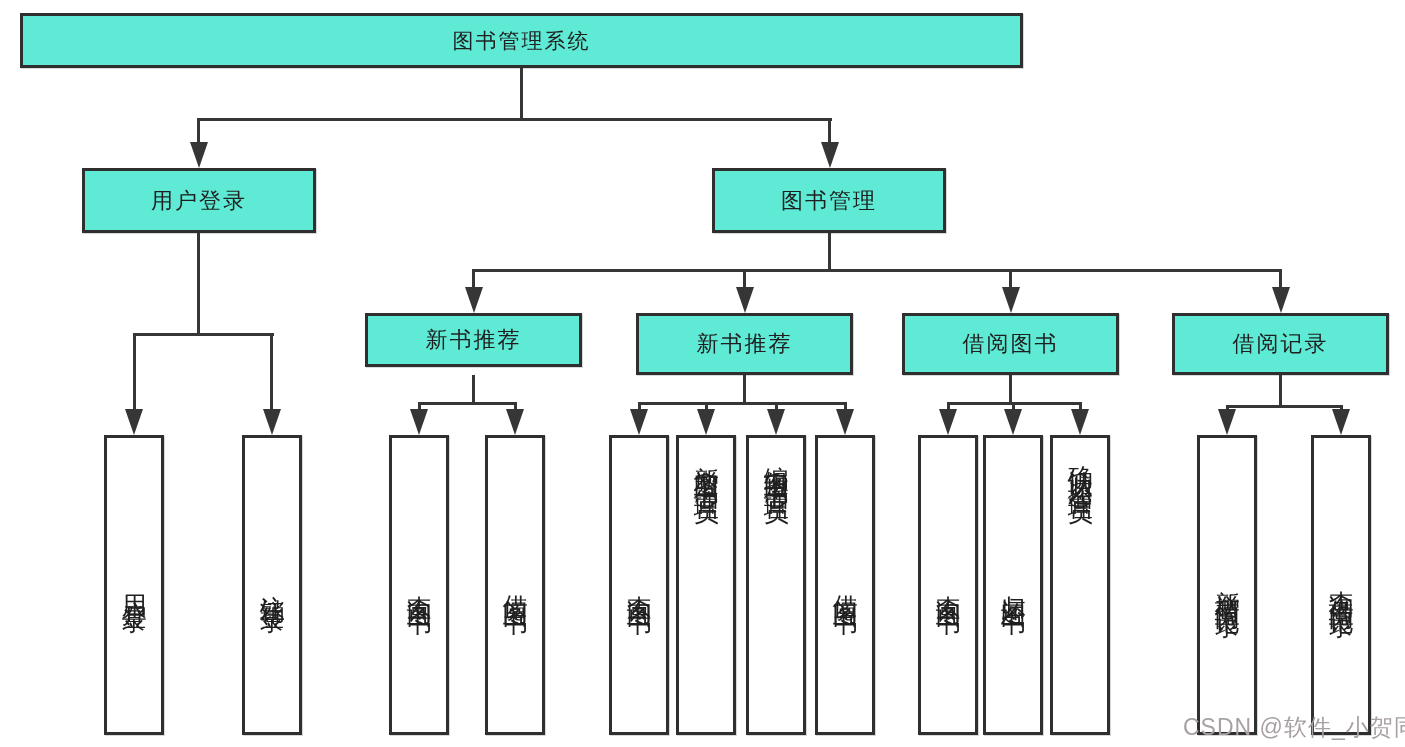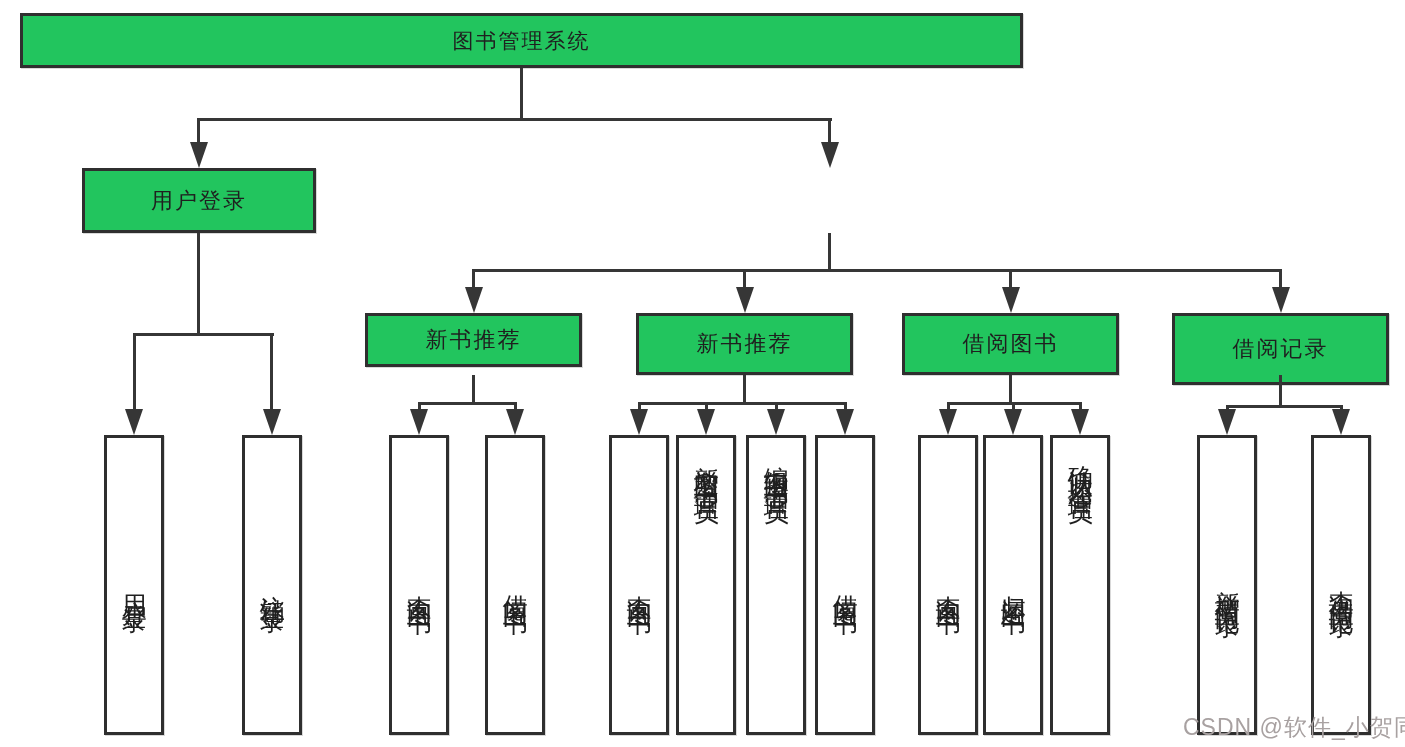--- a/index.html
+++ b/index.html
@@ -2,21 +2,21 @@
 <html><head>
 <meta charset="utf-8">
 <style>
   html,body { margin:0; padding:0; background:#ffffff; }
   * { box-sizing:border-box; }
   .canvas {
     position:relative; width:1405px; height:747px; background:#ffffff;
     font-family:"Liberation Sans", sans-serif; overflow:hidden;
   }
   .box {
-    position:absolute; background:#22c55e; border:3px solid #2f2f2f;
+    position:absolute; background:#5eead4; border:3px solid #2f2f2f;
     display:flex; align-items:center; justify-content:center;
     color:#1f1f1f; font-size:22px; letter-spacing:2px;
     box-shadow:1px 1px 0 rgba(0,0,0,0.15);
     text-align:right;
   }
   .box.root { font-size:21px; }
   .vbox {
     position:absolute; top:435px; width:60px; height:300px;
     background:#ffffff; border:3px solid #2f2f2f;
     display:flex; justify-content:center; align-items:center;
@@ -44,31 +44,34 @@
 
 <div class="canvas">
 
   <div class="box root" style="left:20px; top:13px; width:1003px; height:55px;">
     <span>图书管理系统</span>
   </div>
 
   <div class="box" style="left:82px; top:168px; width:234px; height:65px;">
     <span>用户登录</span>
   </div>
+  <div class="box" style="left:712px; top:168px; width:234px; height:65px;">
+    <span>图书管理</span>
+  </div>
 
   <div class="box" style="left:365px; top:313px; width:217px; height:54px;">
     <span>新书推荐</span>
   </div>
   <div class="box" style="left:636px; top:313px; width:217px; height:62px;">
     <span>新书推荐</span>
   </div>
   <div class="box" style="left:902px; top:313px; width:217px; height:62px;">
     <span>借阅图书</span>
   </div>
-  <div class="box" style="left:1172px; top:313px; width:217px; height:72px;">
+  <div class="box" style="left:1172px; top:313px; width:217px; height:62px;">
     <span>借阅记录</span>
   </div>
 
   <div class="vbox" style="left:104px;">
     <span class="vtext">用户登录</span>
   </div>
   <div class="vbox" style="left:242px;">
     <span class="vtext">注销登录</span>
   </div>
   <div class="vbox" style="left:389px;">

